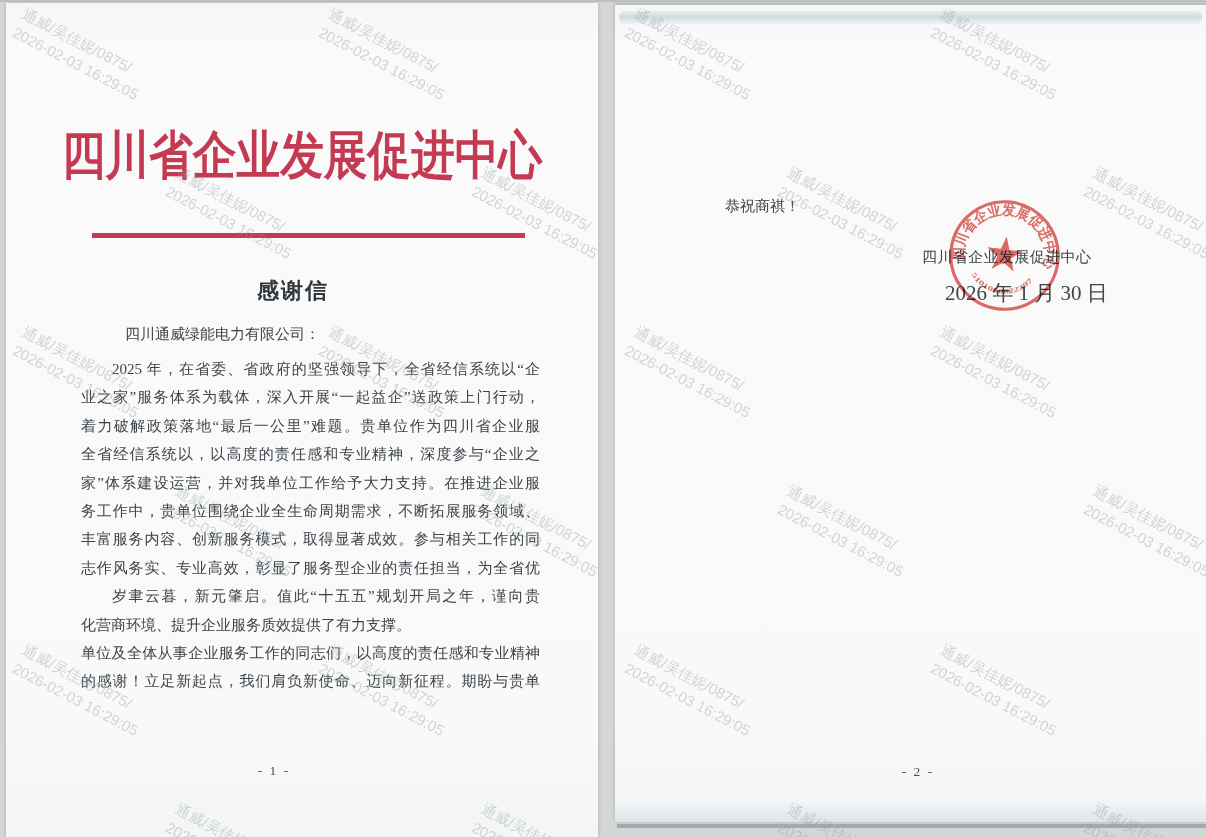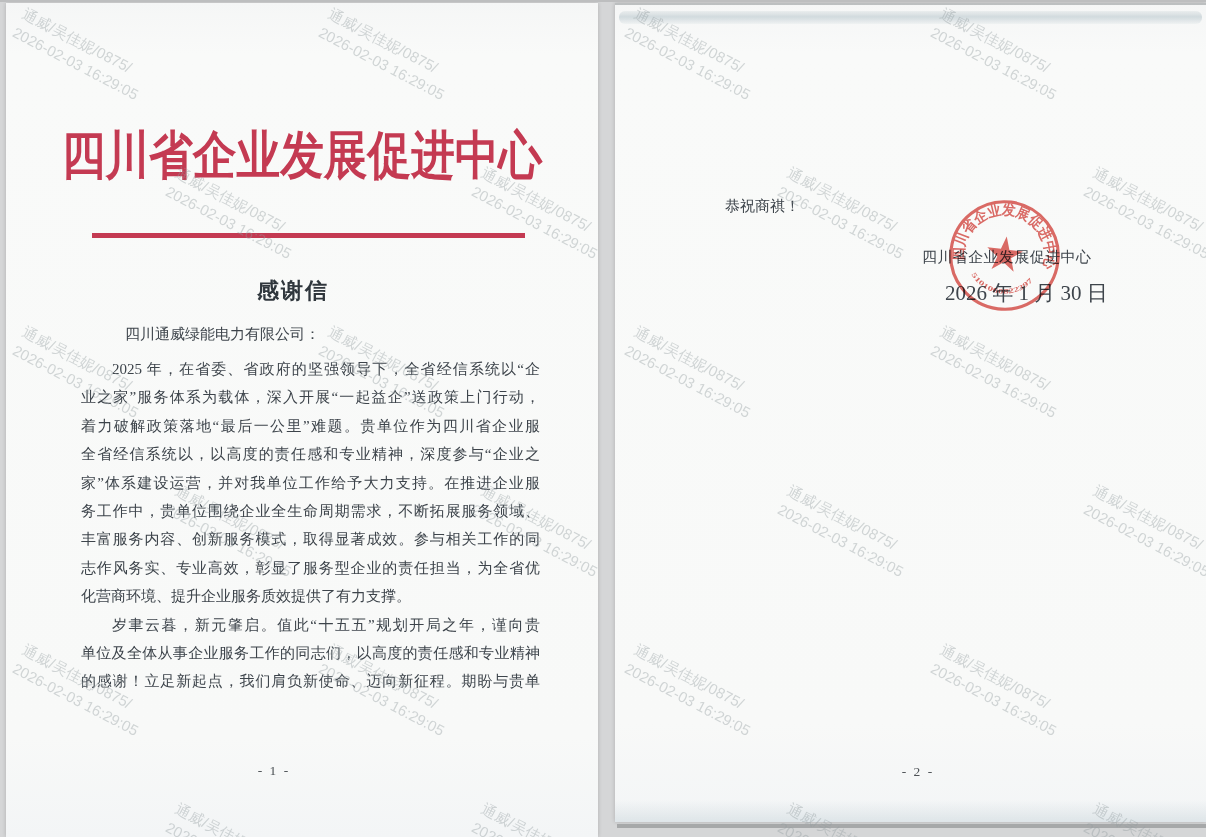--- a/index.html
+++ b/index.html
@@ -91,22 +91,22 @@
   <div class="salutation">四川通威绿能电力有限公司：</div>
   <div class="body-block">
       <div class="body-line indent">2025 年，在省委、省政府的坚强领导下，全省经信系统以“企</div>
       <div class="body-line">业之家”服务体系为载体，深入开展“一起益企”送政策上门行动，</div>
       <div class="body-line">着力破解政策落地“最后一公里”难题。贵单位作为四川省企业服</div>
       <div class="body-line">全省经信系统以，以高度的责任感和专业精神，深度参与“企业之</div>
       <div class="body-line">家”体系建设运营，并对我单位工作给予大力支持。在推进企业服</div>
       <div class="body-line">务工作中，贵单位围绕企业全生命周期需求，不断拓展服务领域、</div>
       <div class="body-line">丰富服务内容、创新服务模式，取得显著成效。参与相关工作的同</div>
       <div class="body-line">志作风务实、专业高效，彰显了服务型企业的责任担当，为全省优</div>
+      <div class="body-line indent">岁聿云暮，新元肇启。值此“十五五”规划开局之年，谨向贵</div>
       <div class="body-line short">化营商环境、提升企业服务质效提供了有力支撑。</div>
-      <div class="body-line indent">岁聿云暮，新元肇启。值此“十五五”规划开局之年，谨向贵</div>
       <div class="body-line">单位及全体从事企业服务工作的同志们，以高度的责任感和专业精神</div>
       <div class="body-line">的感谢！立足新起点，我们肩负新使命、迈向新征程。期盼与贵单</div>
     </div>
   <div class="page-num">- 1 -</div>
 </div>
 
 <div class="page" id="page2">
   <div class="top-edge"></div>
   <div class="scan-smudge"></div>
   <div class="body-block">

